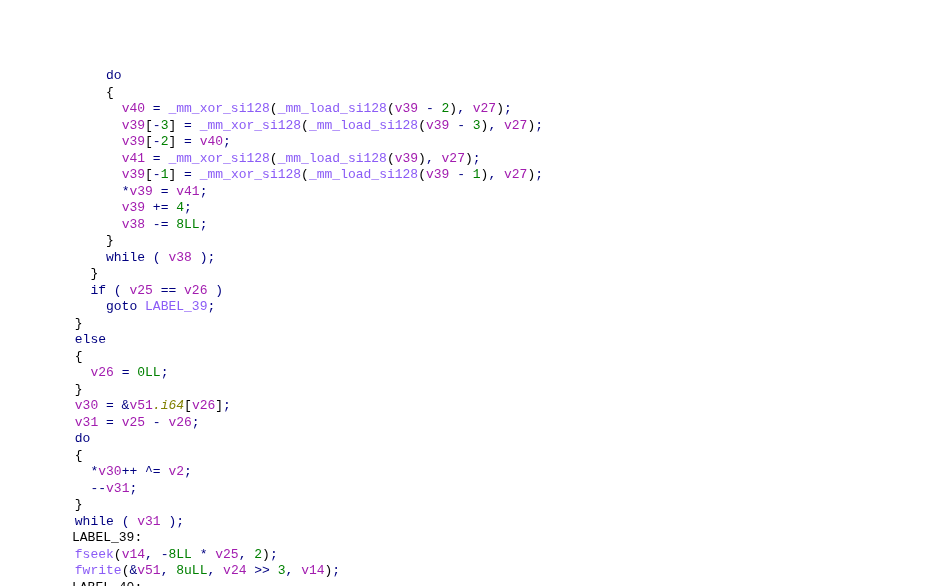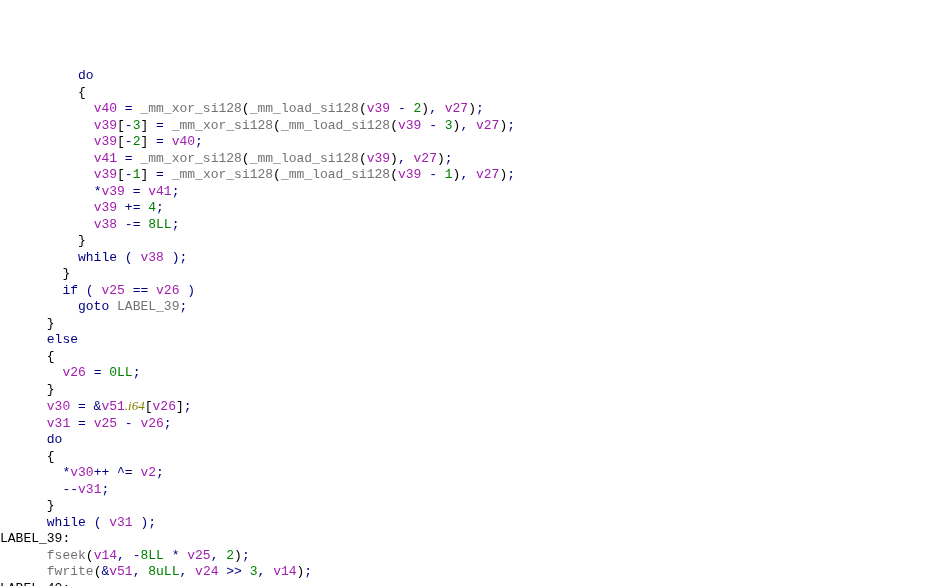--- a/index.html
+++ b/index.html
@@ -8,28 +8,28 @@
     background: #fff;
     font-family: "Courier New", Courier, monospace;
     font-size: 13px;
     line-height: 16.5px;
     color: #000080;
     white-space: pre;
     overflow-x: auto;
   }
   .code { display: block; }
   .kw  { color: #000080; }  
-  .fn  { color: #737373; }  
+  .fn  { color: #8b5cf6; }  
   .num { color: #008000; }  
   .var { color: #a21caf; }  
-  .lbl { color: #000000; }  
+  .lbl { color: #000000; margin-left: 44px; }  
   .pun { color: #000000; }  
   .op  { color: #000080; }  
-  .mem { color: #808000; font-style: italic; font-family: Liberation Serif, serif; }  
-  .line { display: block; }
+  .mem { color: #808000; font-style: italic; }  
+  .line { display: block; padding-left: 28px; }
 </style>
 </head>
 <body>
 
 
 
 <div class="code" id="code-block"><span class="line">          <span class="kw">do</span></span><span class="line">          <span class="pun">{</span></span><span class="line">            <span class="var">v40</span><span class="op"> = </span><span class="fn">_mm_xor_si128</span><span class="pun">(</span><span class="fn">_mm_load_si128</span><span class="pun">(</span><span class="var">v39</span><span class="op"> - </span><span class="num">2</span><span class="pun">)</span><span class="op">, </span><span class="var">v27</span><span class="pun">)</span><span class="op">;</span></span><span class="line">            <span class="var">v39</span><span class="pun">[</span><span class="op">-</span><span class="num">3</span><span class="pun">]</span><span class="op"> = </span><span class="fn">_mm_xor_si128</span><span class="pun">(</span><span class="fn">_mm_load_si128</span><span class="pun">(</span><span class="var">v39</span><span class="op"> - </span><span class="num">3</span><span class="pun">)</span><span class="op">, </span><span class="var">v27</span><span class="pun">)</span><span class="op">;</span></span><span class="line">            <span class="var">v39</span><span class="pun">[</span><span class="op">-</span><span class="num">2</span><span class="pun">]</span><span class="op"> = </span><span class="var">v40</span><span class="op">;</span></span><span class="line">            <span class="var">v41</span><span class="op"> = </span><span class="fn">_mm_xor_si128</span><span class="pun">(</span><span class="fn">_mm_load_si128</span><span class="pun">(</span><span class="var">v39</span><span class="pun">)</span><span class="op">, </span><span class="var">v27</span><span class="pun">)</span><span class="op">;</span></span><span class="line">            <span class="var">v39</span><span class="pun">[</span><span class="op">-</span><span class="num">1</span><span class="pun">]</span><span class="op"> = </span><span class="fn">_mm_xor_si128</span><span class="pun">(</span><span class="fn">_mm_load_si128</span><span class="pun">(</span><span class="var">v39</span><span class="op"> - </span><span class="num">1</span><span class="pun">)</span><span class="op">, </span><span class="var">v27</span><span class="pun">)</span><span class="op">;</span></span><span class="line">            <span class="op">*</span><span class="var">v39</span><span class="op"> = </span><span class="var">v41</span><span class="op">;</span></span><span class="line">            <span class="var">v39</span><span class="op"> += </span><span class="num">4</span><span class="op">;</span></span><span class="line">            <span class="var">v38</span><span class="op"> -= </span><span class="num">8LL</span><span class="op">;</span></span><span class="line">          <span class="pun">}</span></span><span class="line">          <span class="kw">while</span><span class="op"> ( </span><span class="var">v38</span><span class="op"> );</span></span><span class="line">        <span class="pun">}</span></span><span class="line">        <span class="kw">if</span><span class="op"> ( </span><span class="var">v25</span><span class="op"> == </span><span class="var">v26</span><span class="op"> )</span></span><span class="line">          <span class="kw">goto</span><span class="op"> </span><span class="fn">LABEL_39</span><span class="op">;</span></span><span class="line">      <span class="pun">}</span></span><span class="line">      <span class="kw">else</span></span><span class="line">      <span class="pun">{</span></span><span class="line">        <span class="var">v26</span><span class="op"> = </span><span class="num">0LL</span><span class="op">;</span></span><span class="line">      <span class="pun">}</span></span><span class="line">      <span class="var">v30</span><span class="op"> = &amp;</span><span class="var">v51</span><span class="mem">.i64</span><span class="pun">[</span><span class="var">v26</span><span class="pun">]</span><span class="op">;</span></span><span class="line">      <span class="var">v31</span><span class="op"> = </span><span class="var">v25</span><span class="op"> - </span><span class="var">v26</span><span class="op">;</span></span><span class="line">      <span class="kw">do</span></span><span class="line">      <span class="pun">{</span></span><span class="line">        <span class="op">*</span><span class="var">v30</span><span class="op">++ ^= </span><span class="var">v2</span><span class="op">;</span></span><span class="line">        <span class="op">--</span><span class="var">v31</span><span class="op">;</span></span><span class="line">      <span class="pun">}</span></span><span class="line">      <span class="kw">while</span><span class="op"> ( </span><span class="var">v31</span><span class="op"> );</span></span><span class="line"><span class="lbl">LABEL_39:</span></span><span class="line">      <span class="fn">fseek</span><span class="pun">(</span><span class="var">v14</span><span class="op">, -</span><span class="num">8LL</span><span class="op"> * </span><span class="var">v25</span><span class="op">, </span><span class="num">2</span><span class="pun">)</span><span class="op">;</span></span><span class="line">      <span class="fn">fwrite</span><span class="pun">(</span><span class="op">&amp;</span><span class="var">v51</span><span class="op">, </span><span class="num">8uLL</span><span class="op">, </span><span class="var">v24</span><span class="op"> &gt;&gt; </span><span class="num">3</span><span class="op">, </span><span class="var">v14</span><span class="pun">)</span><span class="op">;</span></span><span class="line"><span class="lbl">LABEL_40:</span></span></div>
 
 
 

